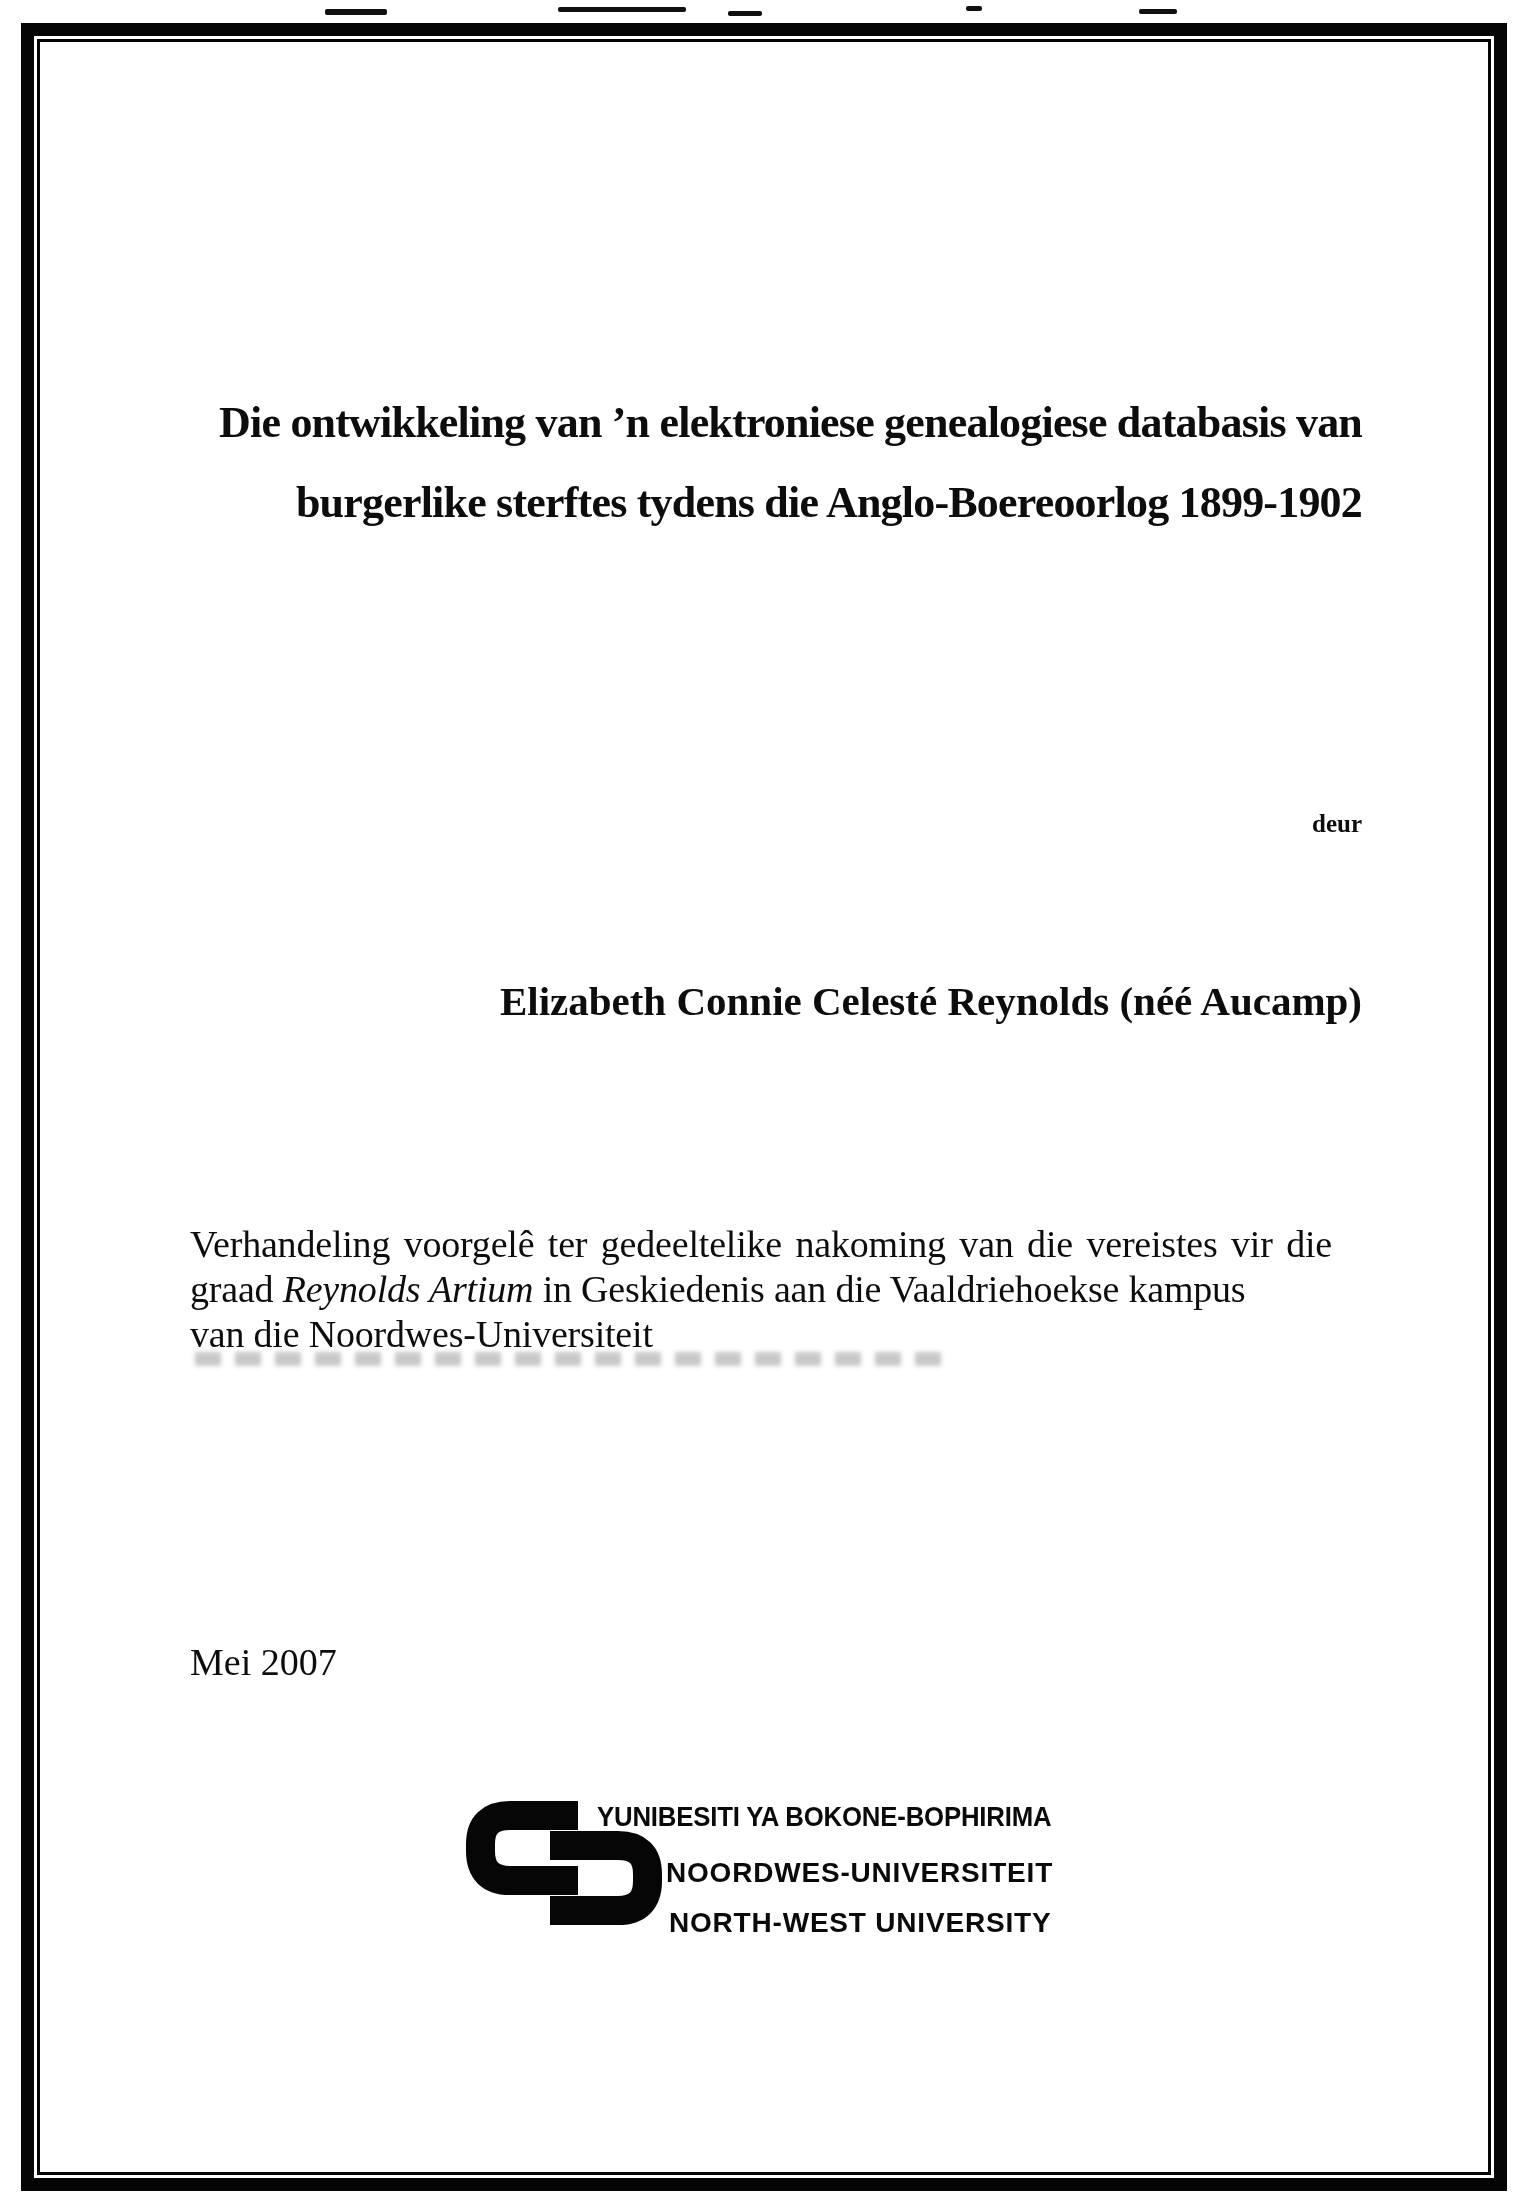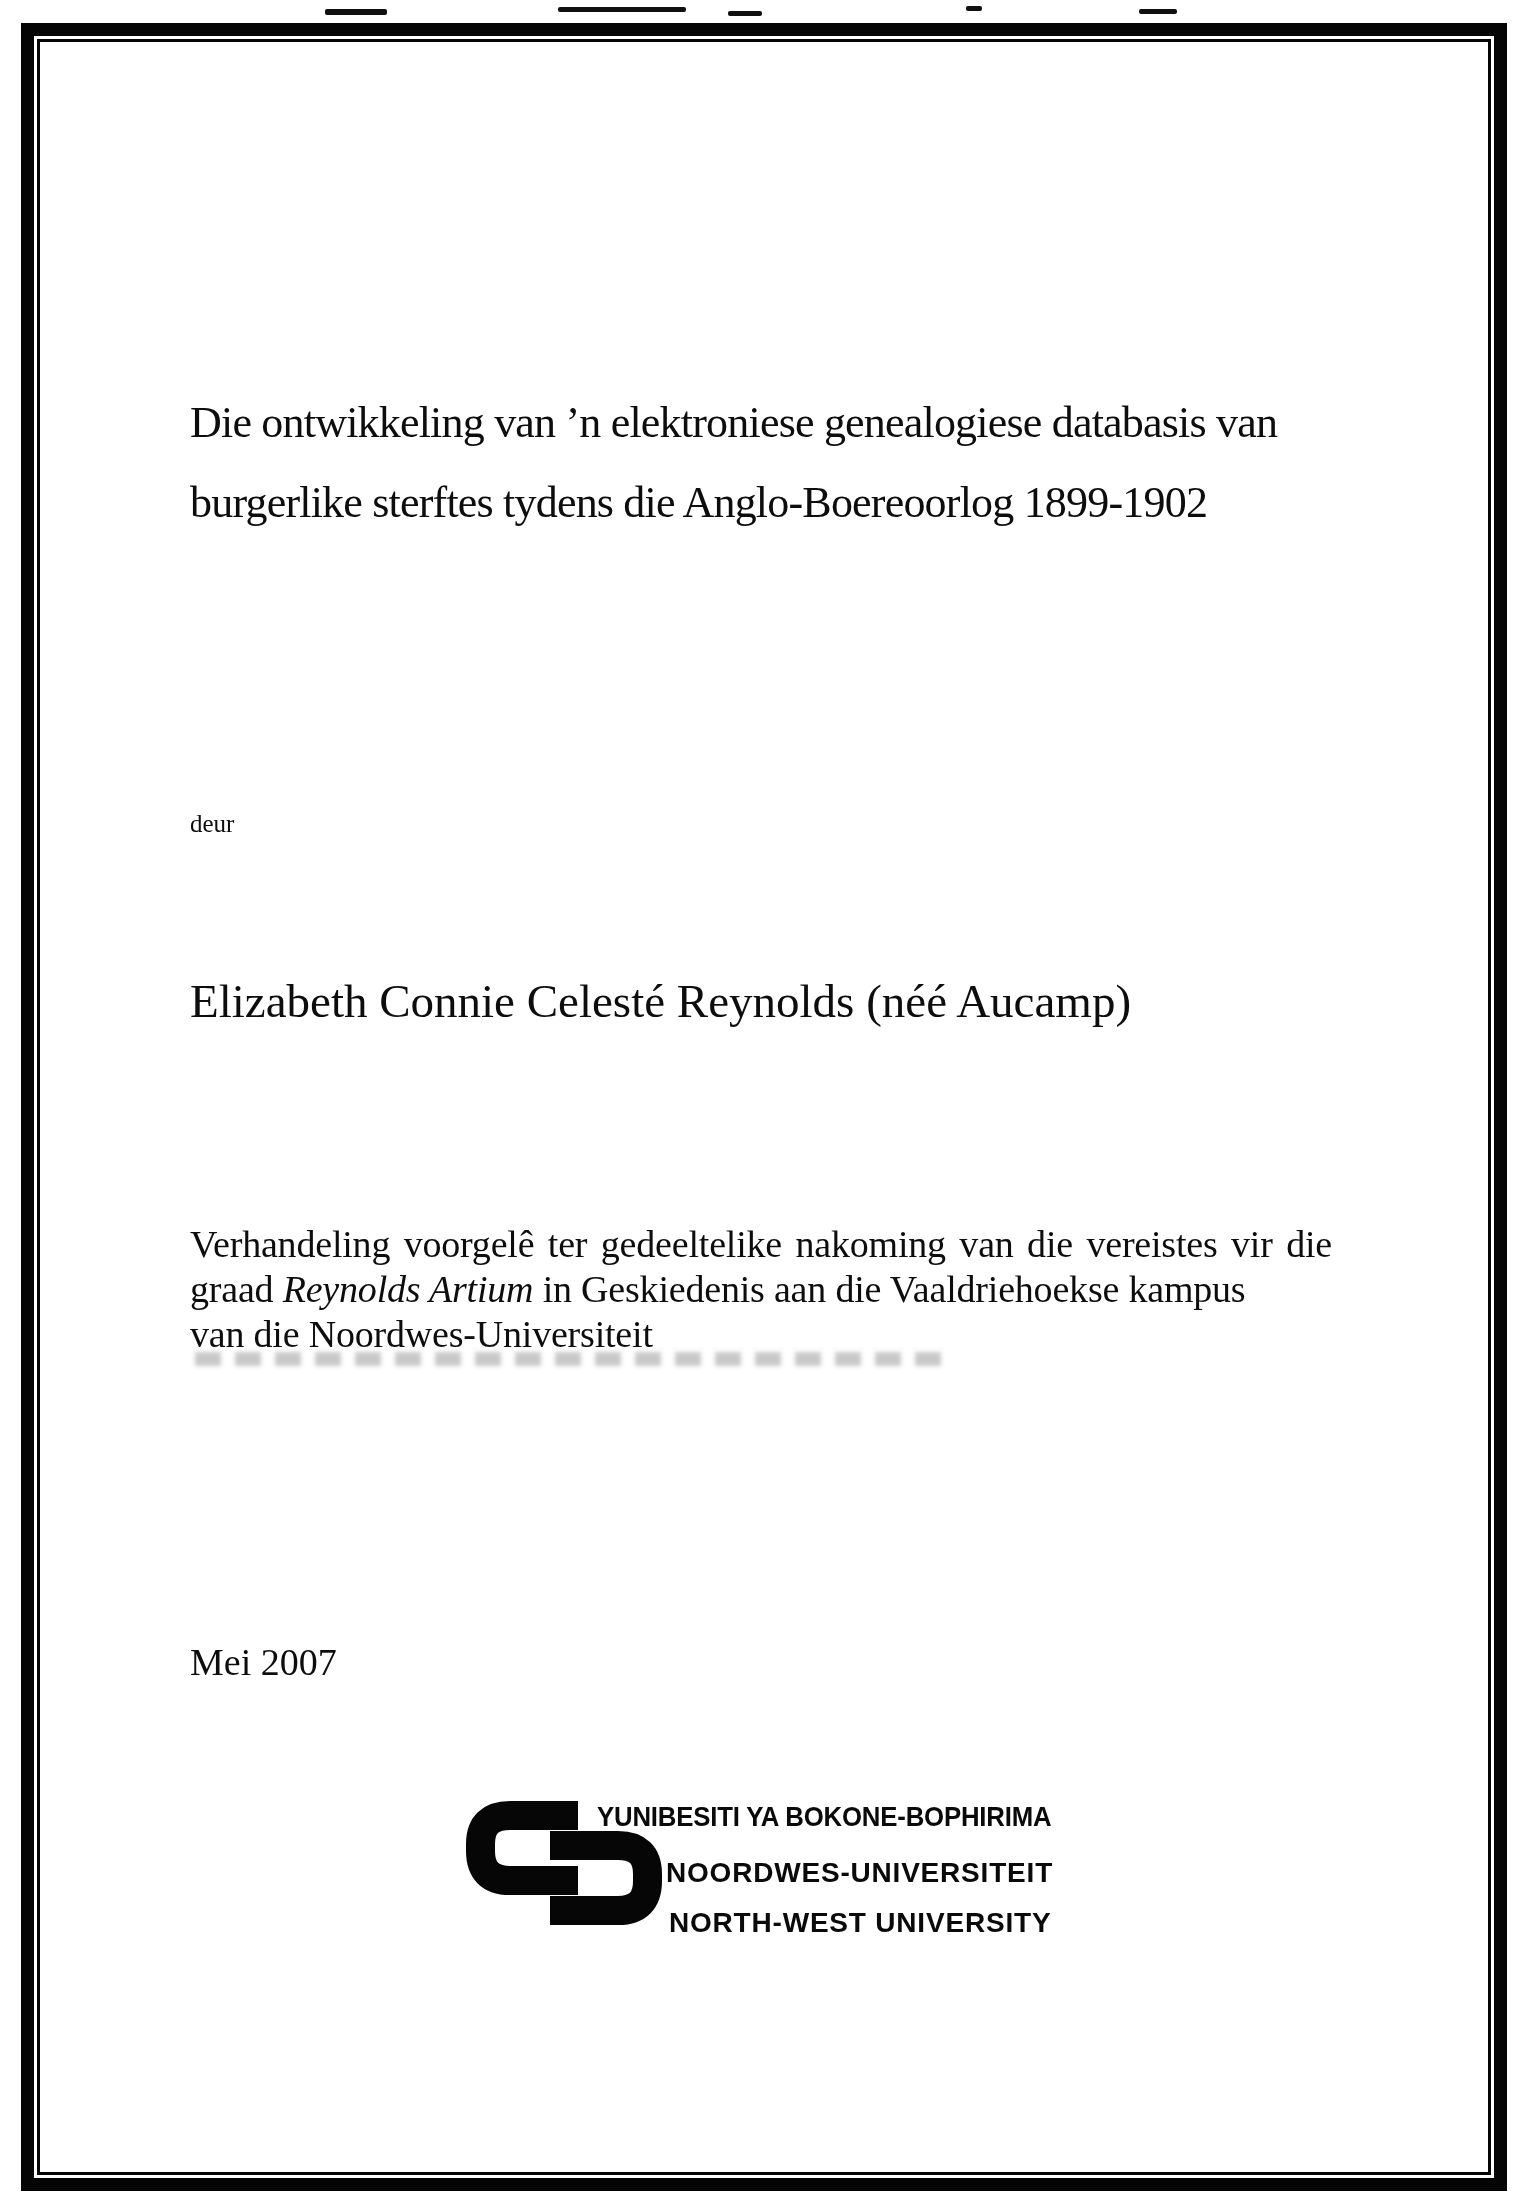--- a/index.html
+++ b/index.html
@@ -20,28 +20,28 @@
     border: 3px solid #050505;
   }
   
   .artifact { position: absolute; background: #101010; border-radius: 2px; }
   .a1 { left: 325px; top: 9px;  width: 62px;  height: 6px; }
   .a2 { left: 558px; top: 7px;  width: 128px; height: 5px; }
   .a3 { left: 728px; top: 11px; width: 34px;  height: 5px; }
   .a4 { left: 966px; top: 6px;  width: 16px;  height: 5px; }
   .a5 { left: 1139px; top: 9px; width: 38px;  height: 5px; }
   
-  .centered-band { position: absolute; left: 190px; right: 165px; text-align: left; }
+  .centered-band { position: absolute; left: 190px; right: 165px; text-align: right; font-weight: bold; }
   .title {
     top: 383px;
     font-size: 44px; letter-spacing: -0.8px; line-height: 80px;
     white-space: nowrap;
   }
   .byline  { top: 802px; font-size: 25px; line-height: 44px; }
-  .author  { top: 978px; font-size: 47px; line-height: 46px; white-space: nowrap; }
+  .author  { top: 978px; font-size: 41px; line-height: 46px; white-space: nowrap; }
   .statement {
     position: absolute; left: 190px; top: 1222px; width: 1142px;
     font-size: 38px; line-height: 45px; letter-spacing: -0.2px;
   }
   .stmt-justify { text-align: justify; text-align-last: justify; }
   .italic { font-style: italic; }
   .supervisor-block {
     position: absolute; left: 190px; top: 1638px;
     font-size: 38px; line-height: 48px;
   }

